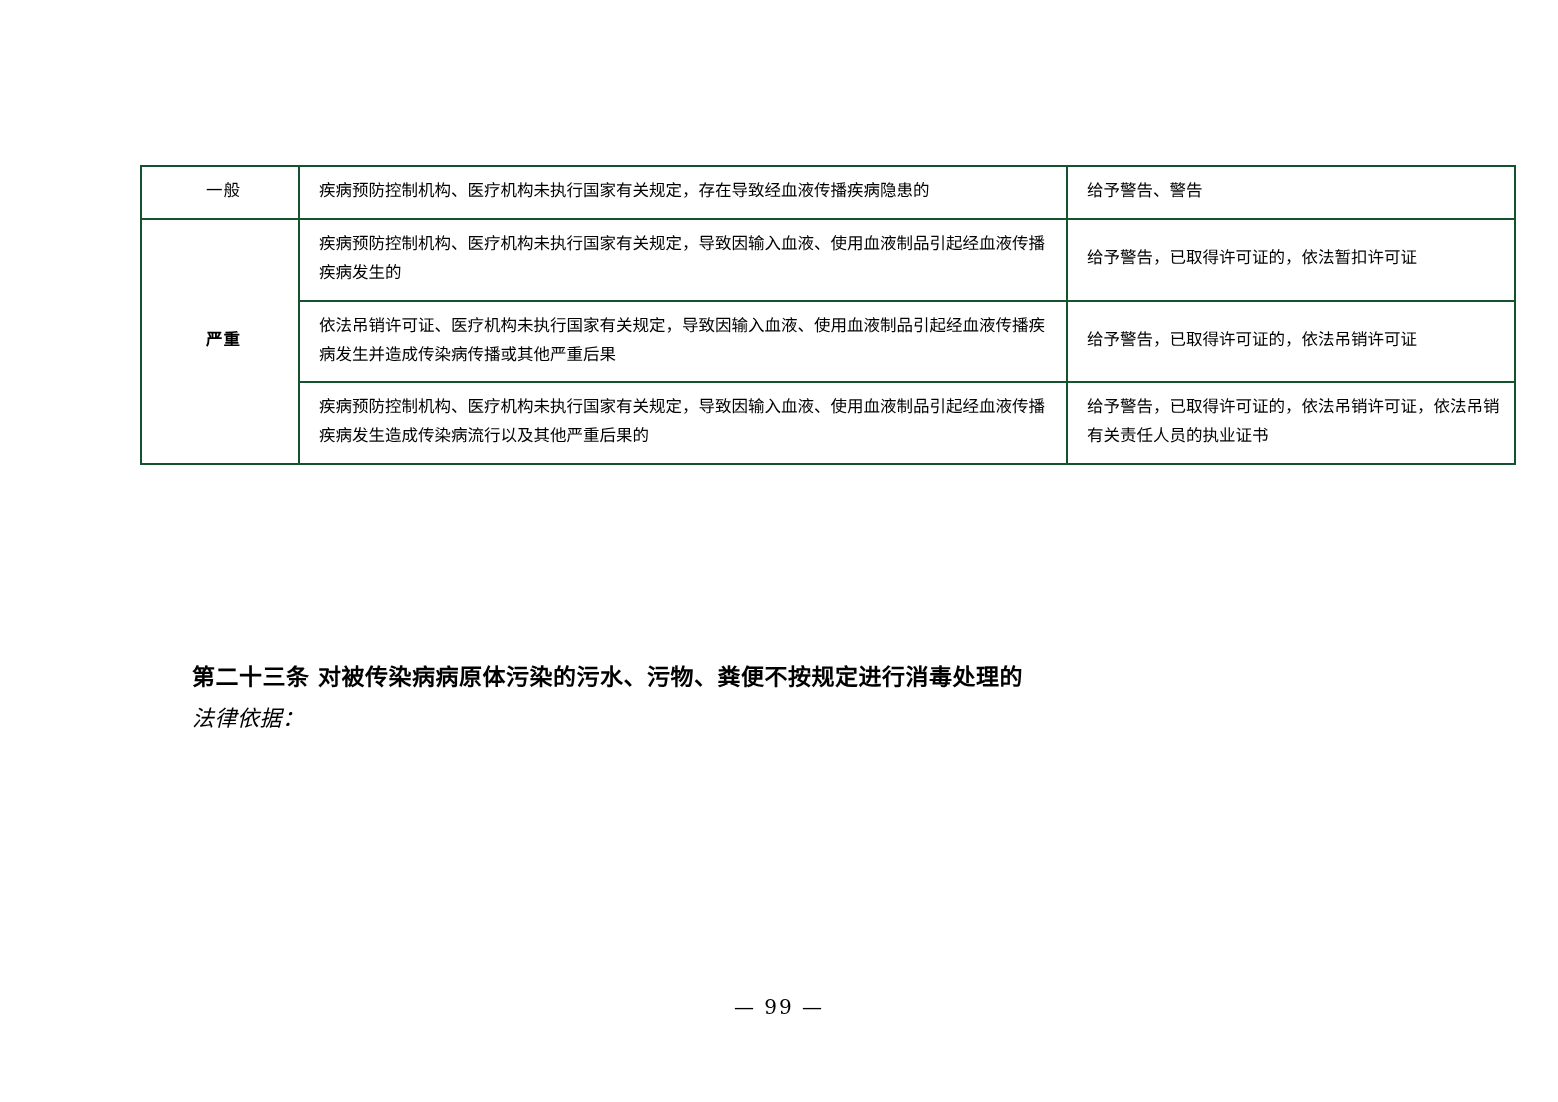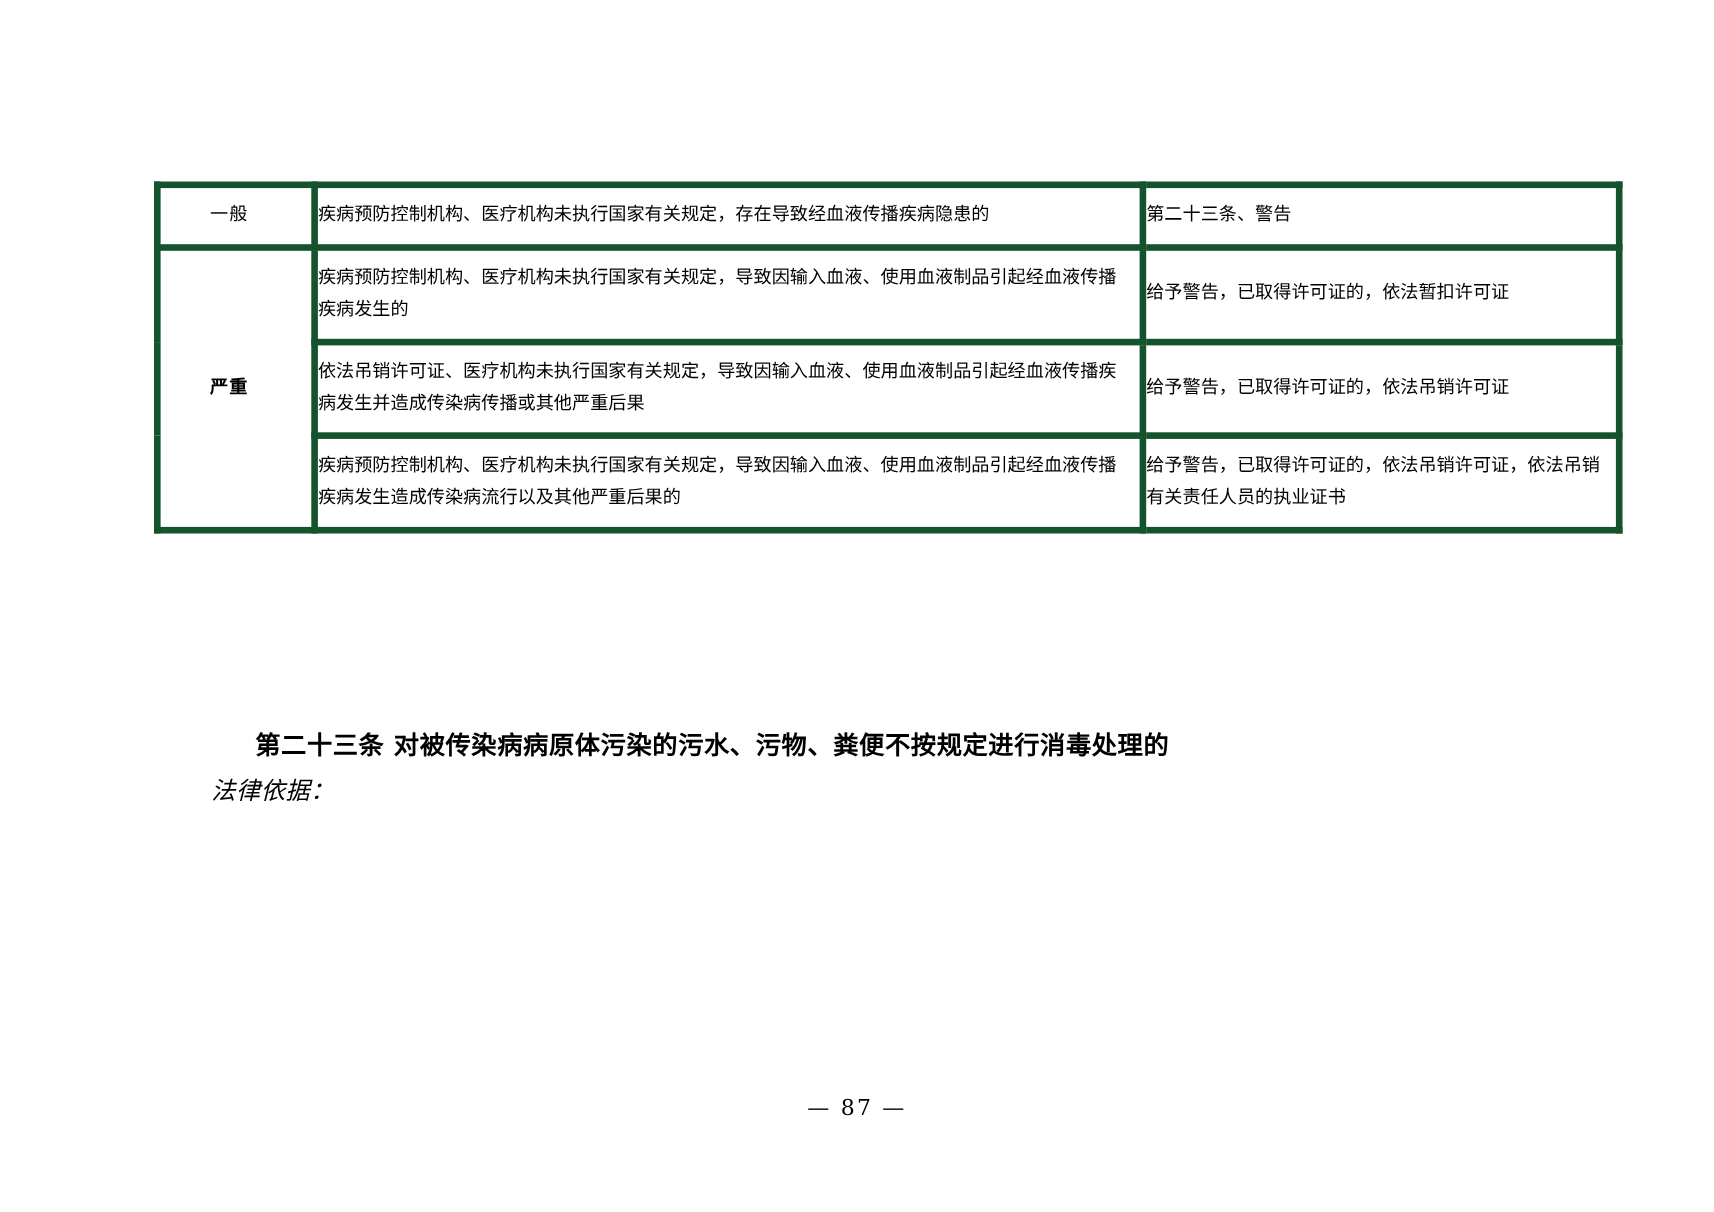--- a/index.html
+++ b/index.html
@@ -25,23 +25,23 @@
   
   .penalty-table {
     position: absolute;
     left: 140px;
     top: 165px;
     width: 1275px;
     border-collapse: collapse;
     table-layout: fixed;
   }
   .penalty-table td {
-    border: 6px solid #14532d;
+    border: 2px solid #14532d;
     vertical-align: middle;
-    padding: 10px 12px 12px 0;
+    padding: 10px 12px 12px 19px;
     font-size: 16.5px;
     line-height: 1.75;
     font-family: "DejaVu Serif", "Liberation Serif", serif;
   }
   .col-level   { width: 125px; text-align: center; }
   .col-desc    { width: 735px; text-align: left; }
   .col-penalty { width: 415px; text-align: left; }
 
   .level-cell {
     font-weight: bold;
@@ -61,21 +61,20 @@
     white-space: nowrap;
   }
   .article-heading {
     position: absolute;
     left: 192px;
     top: 658px;
     font-size: 23px;
     font-weight: bold;
     letter-spacing: 0.5px;
     white-space: nowrap;
-    margin-left: 40px;
   }
   .basis-label {
     position: absolute;
     left: 192px;
     top: 700px;
     font-size: 22px;
     letter-spacing: 0.5px;
     white-space: nowrap;
     font-style: italic;
   }
@@ -105,21 +104,21 @@
 </head>
 <body>
 
 <div class="page">
 
   <table class="penalty-table">
     <tbody>
       <tr>
         <td class="col-level level-cell normal" rowspan="1">一般</td>
         <td class="col-desc">疾病预防控制机构、医疗机构未执行国家有关规定，存在导致经血液传播疾病隐患的</td>
-        <td class="col-penalty">第二十三条、警告</td>
+        <td class="col-penalty">给予警告、警告</td>
       </tr>
       <tr>
         <td class="col-level level-cell" rowspan="3">严重</td>
         <td class="col-desc">疾病预防控制机构、医疗机构未执行国家有关规定，导致因输入血液、使用血液制品引起经血液传播疾病发生的</td>
         <td class="col-penalty">给予警告，已取得许可证的，依法暂扣许可证</td>
       </tr>
       <tr>
         <td class="col-desc">依法吊销许可证、医疗机构未执行国家有关规定，导致因输入血液、使用血液制品引起经血液传播疾病发生并造成传染病传播或其他严重后果</td>
         <td class="col-penalty">给予警告，已取得许可证的，依法吊销许可证</td>
       </tr>
@@ -129,15 +128,15 @@
       </tr>
     </tbody>
   </table>
 
 
   <div class="article-heading">第二十三条  对被传染病病原体污染的污水、污物、粪便不按规定进行消毒处理的</div>
 
   <div class="basis-label">法律依据：</div>
 
 
-  <div class="page-number">— 87 —</div>
+  <div class="page-number">— 99 —</div>
 
 </div>
 
 </body></html>

